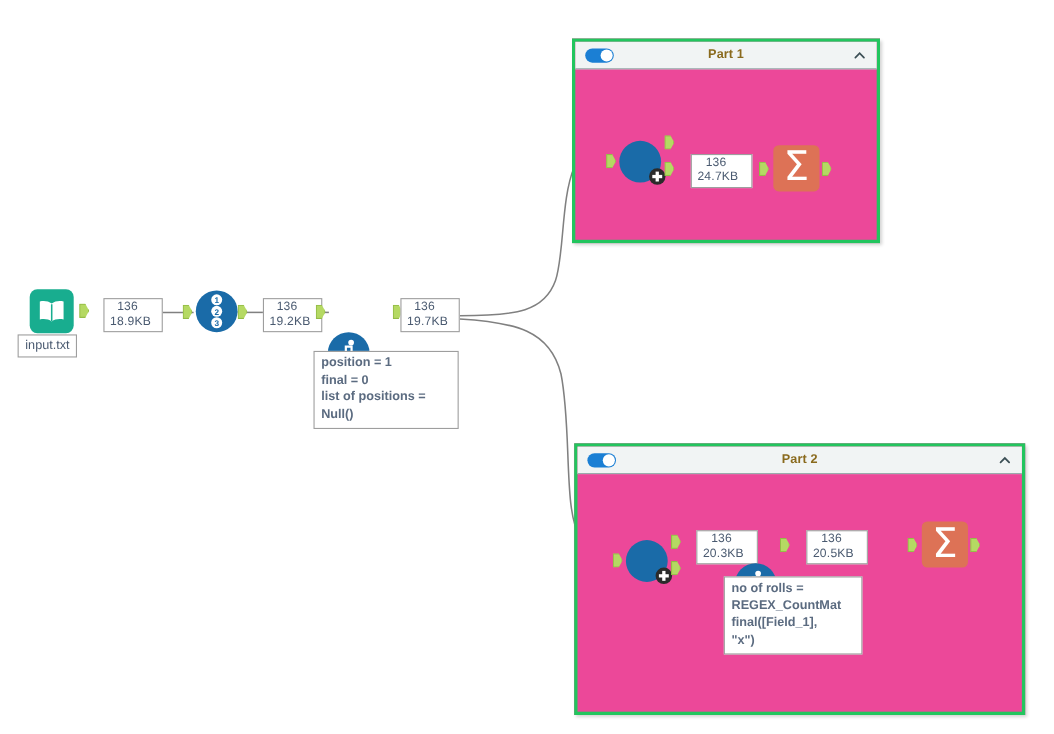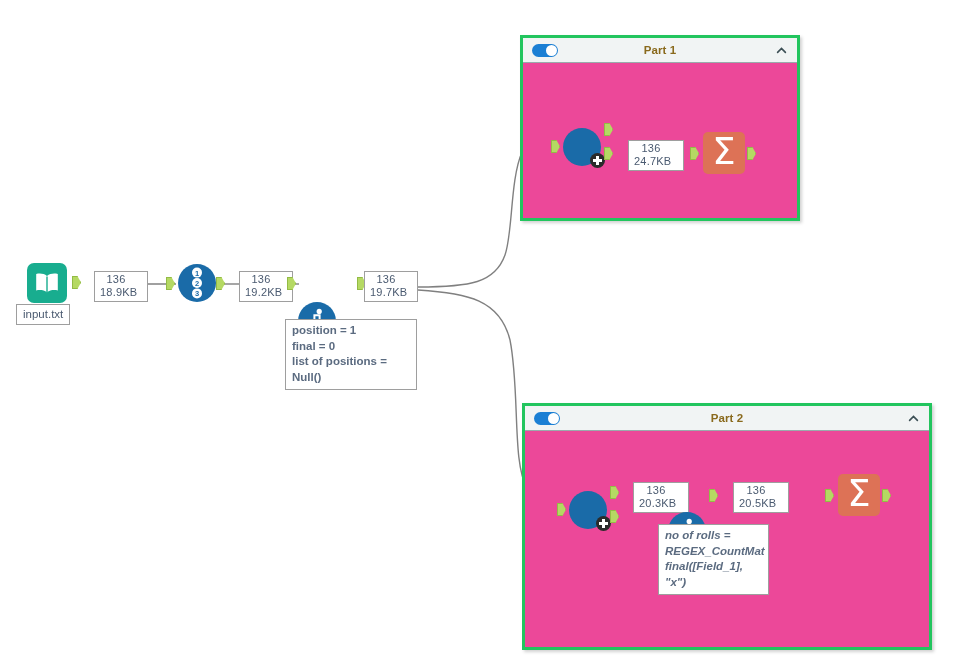--- a/index.html
+++ b/index.html
@@ -355,21 +355,21 @@
         <div class="dl-rows">136</div>
         <div class="dl-size">20.5KB</div>
       </div>
 
       <div class="anchor in" style="left:300px; top:58px;"></div>
       <div class="node tool-summarize" style="left:313px; top:43px;">
         <span class="sigma">Σ</span>
       </div>
       <div class="anchor out" style="left:357px; top:58px;"></div>
 
-      <div class="annotation" style="left:133px; top:93px; width:111px;font-style:italic;">
+      <div class="annotation" style="left:133px; top:93px; width:126px;">
         <div>no of rolls =</div>
         <div>REGEX_CountMat</div>
         <div>final([Field_1],</div>
         <div>"x")</div>
       </div>
     </div>
   </div>
 
 </div>
 

